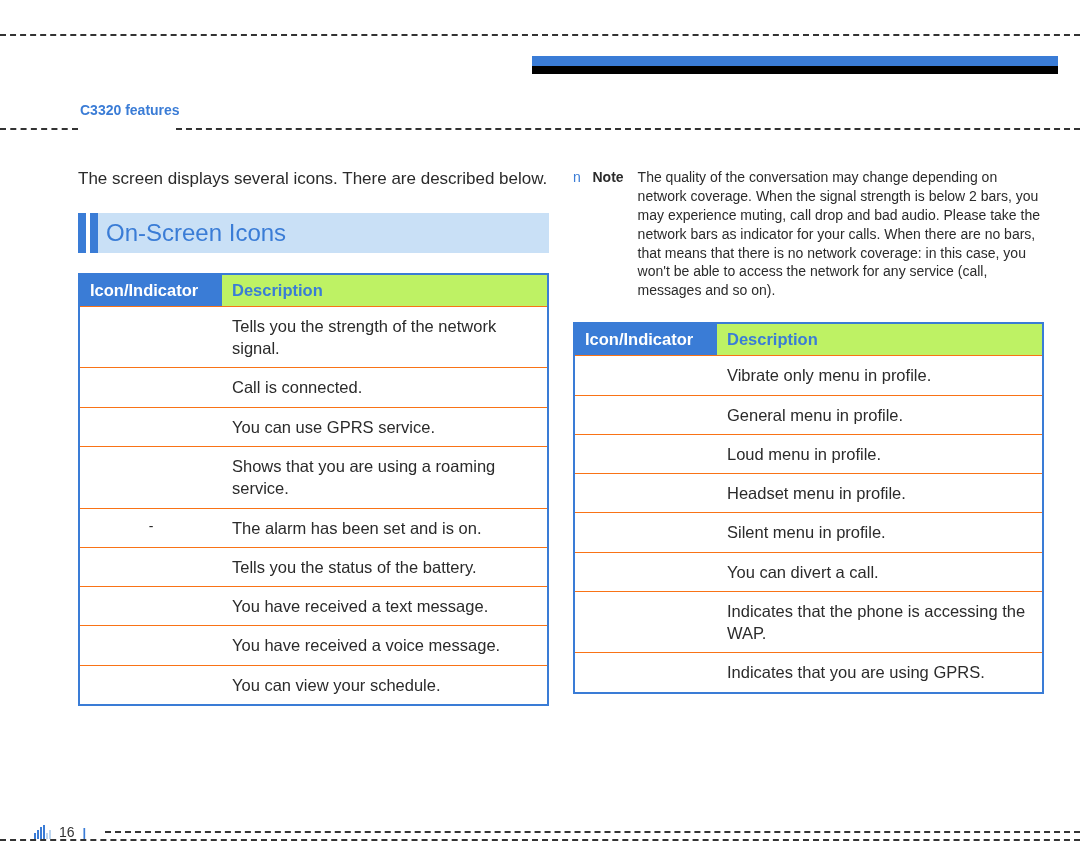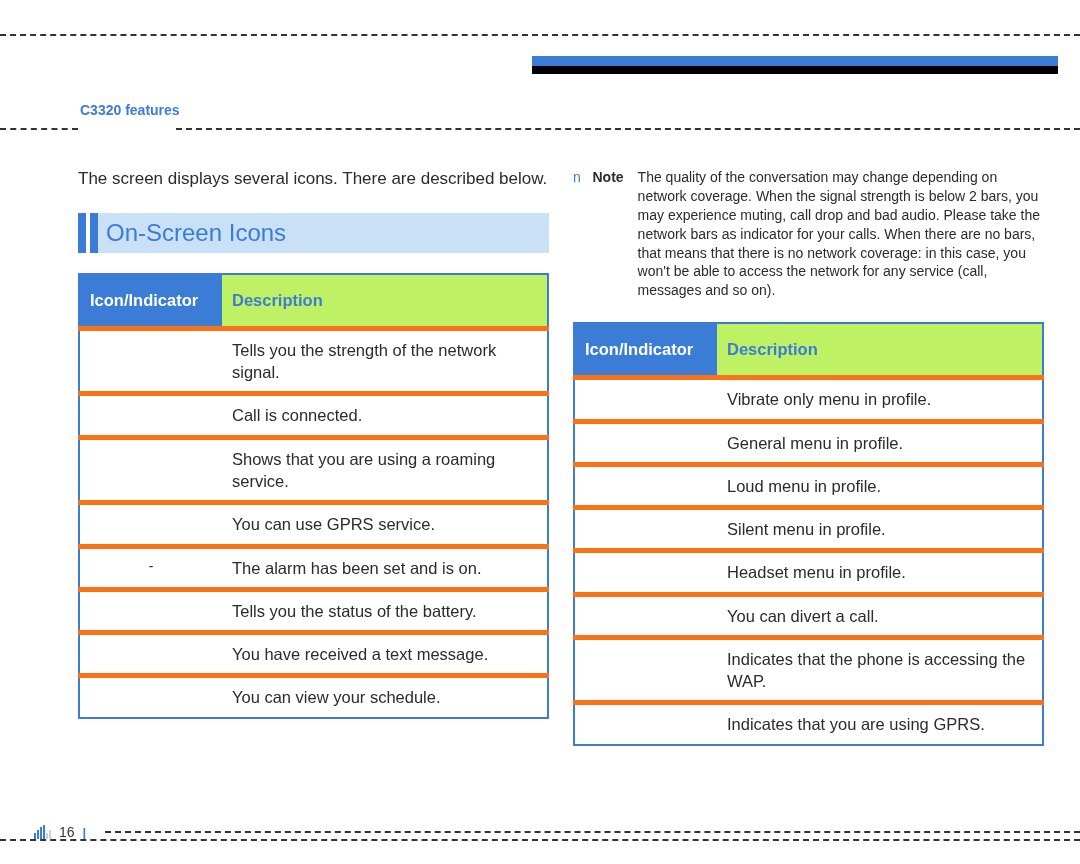--- a/index.html
+++ b/index.html
@@ -90,33 +90,33 @@
   }
   table.icons {
     width: 100%;
     border-collapse: collapse;
     border: 2px solid #3a7cd6;
     font-size: 16.5px;
   }
   table.icons th {
     text-align: left;
     font-weight: 700;
-    padding: 16px 10px;
+    padding: 6px 10px;
   }
   table.icons th.col-icon {
     width: 122px;
     background: #3a7cd6;
     color: #fff;
   }
   table.icons th.col-desc {
     background: #bef264;
     color: #3a7cd6;
   }
   table.icons td {
-    border-top: 5px solid #f97316;
+    border-top: 1px solid #f97316;
     padding: 8px 10px;
     vertical-align: top;
     line-height: 1.35;
   }
   table.icons td.icon-cell {
     text-align: center;
     width: 122px;
     font-size: 14px;
   }
   .note-row { display: flex; gap: 14px; margin-bottom: 22px; font-size: 14px; line-height: 1.35; }
@@ -182,37 +182,41 @@
           <tr>
             <td class="icon-cell"></td>
             <td>Tells you the strength of the network signal.</td>
           </tr>
           <tr>
             <td class="icon-cell"></td>
             <td>Call is connected.</td>
           </tr>
           <tr>
             <td class="icon-cell"></td>
+            <td>You can use GPRS service.</td>
+          </tr>
+          <tr>
+            <td class="icon-cell"></td>
             <td>Shows that you are using a roaming service.</td>
-          </tr>
-          <tr>
-            <td class="icon-cell"></td>
-            <td>You can use GPRS service.</td>
           </tr>
           <tr>
             <td class="icon-cell">-</td>
             <td>The alarm has been set and is on.</td>
           </tr>
           <tr>
             <td class="icon-cell"></td>
             <td>Tells you the status of the battery.</td>
           </tr>
           <tr>
             <td class="icon-cell"></td>
             <td>You have received a text message.</td>
+          </tr>
+          <tr>
+            <td class="icon-cell"></td>
+            <td>You have received a voice message.</td>
           </tr>
           <tr>
             <td class="icon-cell"></td>
             <td>You can view your schedule.</td>
           </tr>
         </tbody>
     </table>
   </div>
 
   <div class="col">
@@ -240,25 +244,25 @@
           <tr>
             <td class="icon-cell"></td>
             <td>General menu in profile.</td>
           </tr>
           <tr>
             <td class="icon-cell"></td>
             <td>Loud menu in profile.</td>
           </tr>
           <tr>
             <td class="icon-cell"></td>
+            <td>Headset menu in profile.</td>
+          </tr>
+          <tr>
+            <td class="icon-cell"></td>
             <td>Silent menu in profile.</td>
-          </tr>
-          <tr>
-            <td class="icon-cell"></td>
-            <td>Headset menu in profile.</td>
           </tr>
           <tr>
             <td class="icon-cell"></td>
             <td>You can divert a call.</td>
           </tr>
           <tr>
             <td class="icon-cell"></td>
             <td>Indicates that the phone is accessing the WAP.</td>
           </tr>
           <tr>

